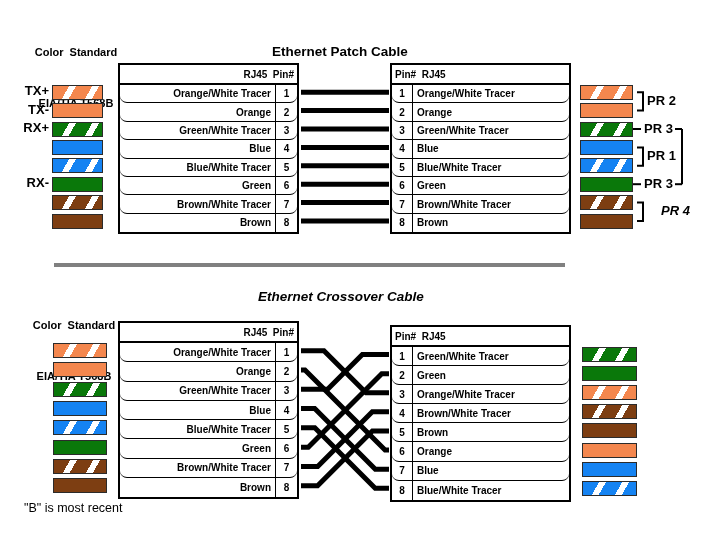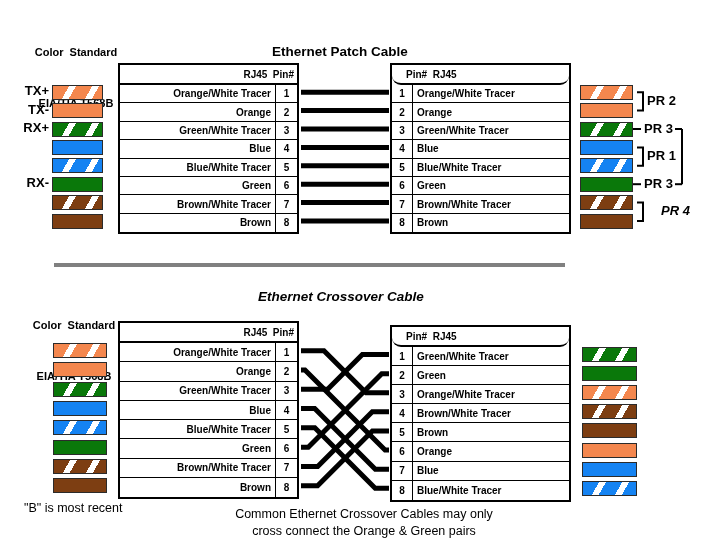--- a/index.html
+++ b/index.html
@@ -11,22 +11,22 @@
   .abs { position:absolute; }
   .std-label { font-weight:bold; font-size:11px; line-height:17px; text-align:center; white-space:pre; }
   .diagram-title { font-weight:bold; font-size:13.5px; white-space:pre; }
   .ctable {
     position:absolute; width:181px; border:2px solid #000; background:#fff;
     box-sizing:border-box; font-weight:bold; font-size:10px;
   }
   .thead { display:flex; align-items:center; box-sizing:border-box;
            border-bottom:2px solid #000; white-space:pre; }
   .thead.al-r { justify-content:flex-end; padding-right:3px; }
-  .thead.al-l { justify-content:flex-start; padding-left:14px;border-radius:9px; }
-  .trow { display:flex; box-sizing:border-box; border-bottom:1.5px solid #000; }
+  .thead.al-l { justify-content:flex-start; padding-left:3px; }
+  .trow { display:flex; box-sizing:border-box; border-bottom:1.5px solid #000;border-radius:7px; }
   .trow:last-child { border-bottom:none; }
   .cell { display:flex; align-items:center; box-sizing:border-box; overflow:hidden; }
   .tname { flex:1; padding:0 4px; white-space:nowrap; }
   .tpin  { width:21px; justify-content:center; }
   .ori-left  .tname { justify-content:flex-end; border-right:1.5px solid #000; }
   .ori-right .tpin  { border-right:1.5px solid #000; }
   .ori-right .tname { justify-content:flex-start; }
   .swatch { position:absolute; height:15px; box-sizing:border-box; border:1px solid #2b2b2b; }
   .sig-label { position:absolute; width:36px; text-align:right; font-weight:bold; font-size:13px; }
   .pr-label  { position:absolute; font-weight:bold; font-size:13px; white-space:pre; }
@@ -76,24 +76,20 @@
 
   <div class="abs std-label" style="left:16px; top:283px; width:116px;">
     <div>Color  Standard</div>
     <div>EIA/TIA T568B</div>
   </div>
 
   <div class="abs diagram-title" style="left:258px; top:289px;font-style:italic;">Ethernet Crossover Cable</div>
 
   <div class="footnote" style="left:24px; top:501px;">"B" is most recent</div>
 
-  <div class="footnote center" style="left:218px; top:506px; width:292px;">
-    <div>Common Ethernet Crossover Cables may only</div>
-    <div>cross connect the Orange &amp; Green pairs</div>
-  </div>
 <div class="ctable ori-left" style="left: 118px; top: 63px;">
       <div class="thead al-r" style="height: 20px;">RJ45  Pin#</div>
       <div class="trow" style="height: 18.4px;">
         <div class="cell tname">Orange/White Tracer</div>
         <div class="cell tpin">1</div>
       </div>
       <div class="trow" style="height: 18.4px;">
         <div class="cell tname">Orange</div>
         <div class="cell tpin">2</div>
       </div>

